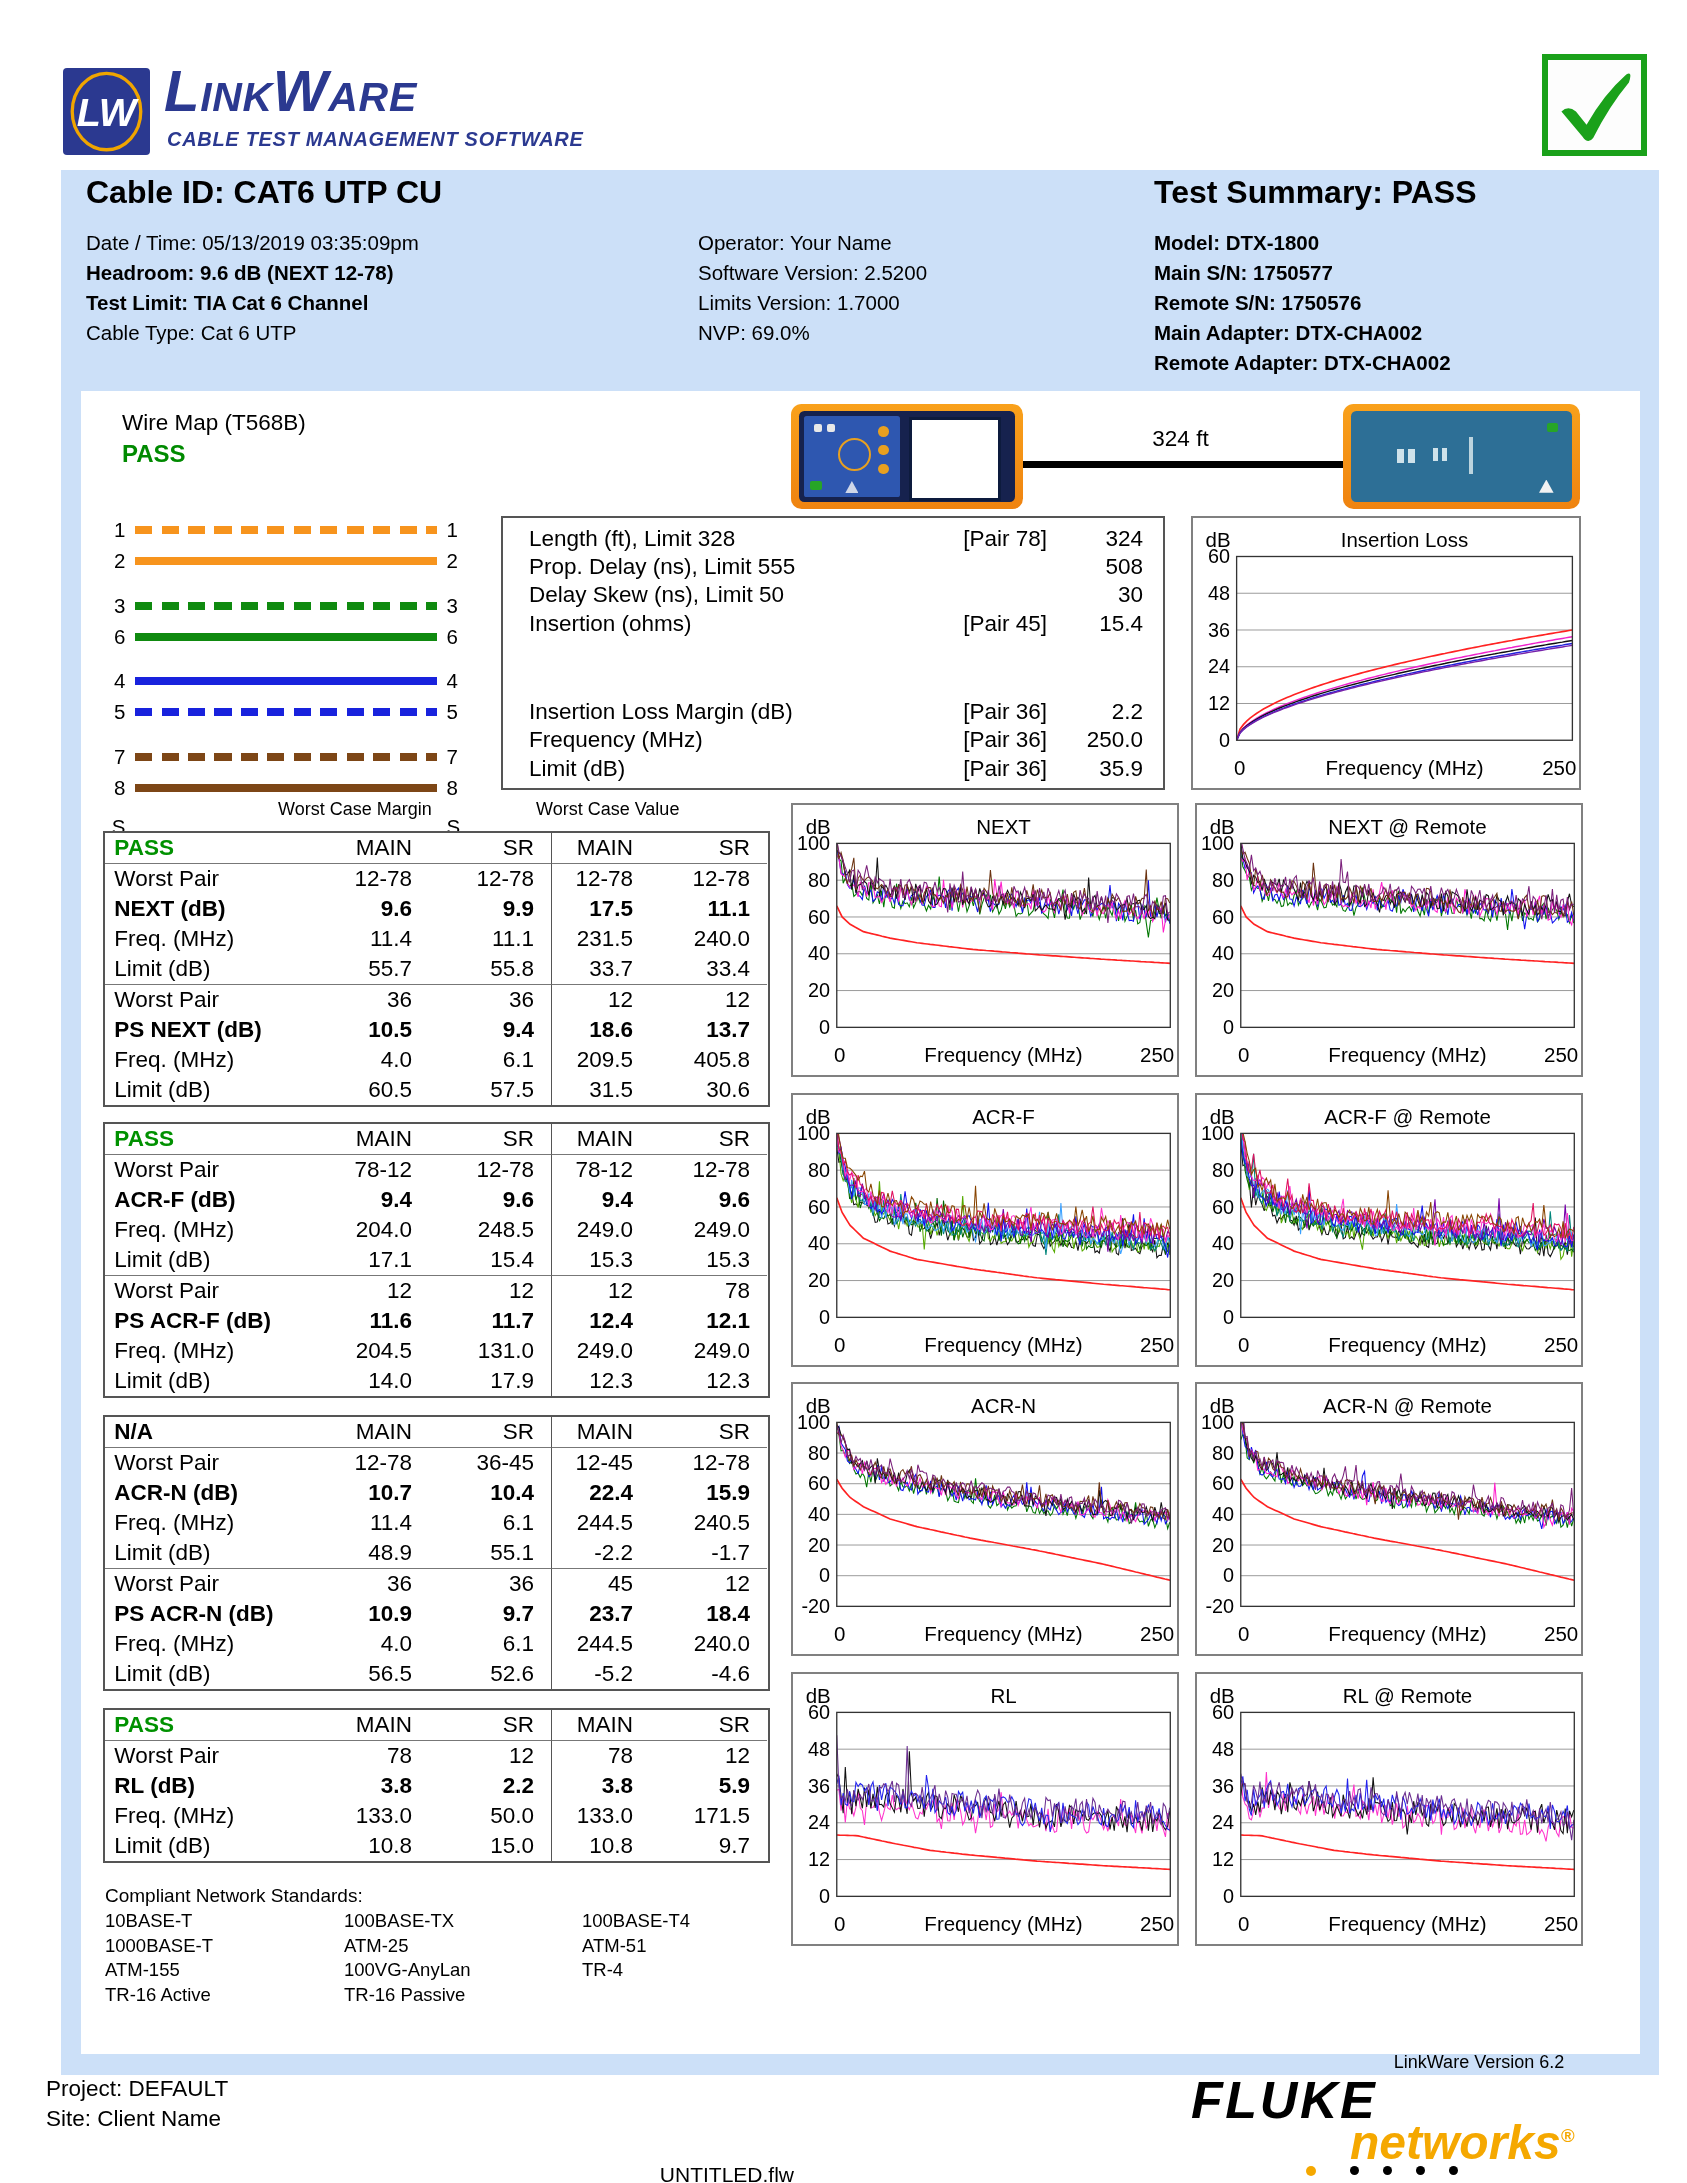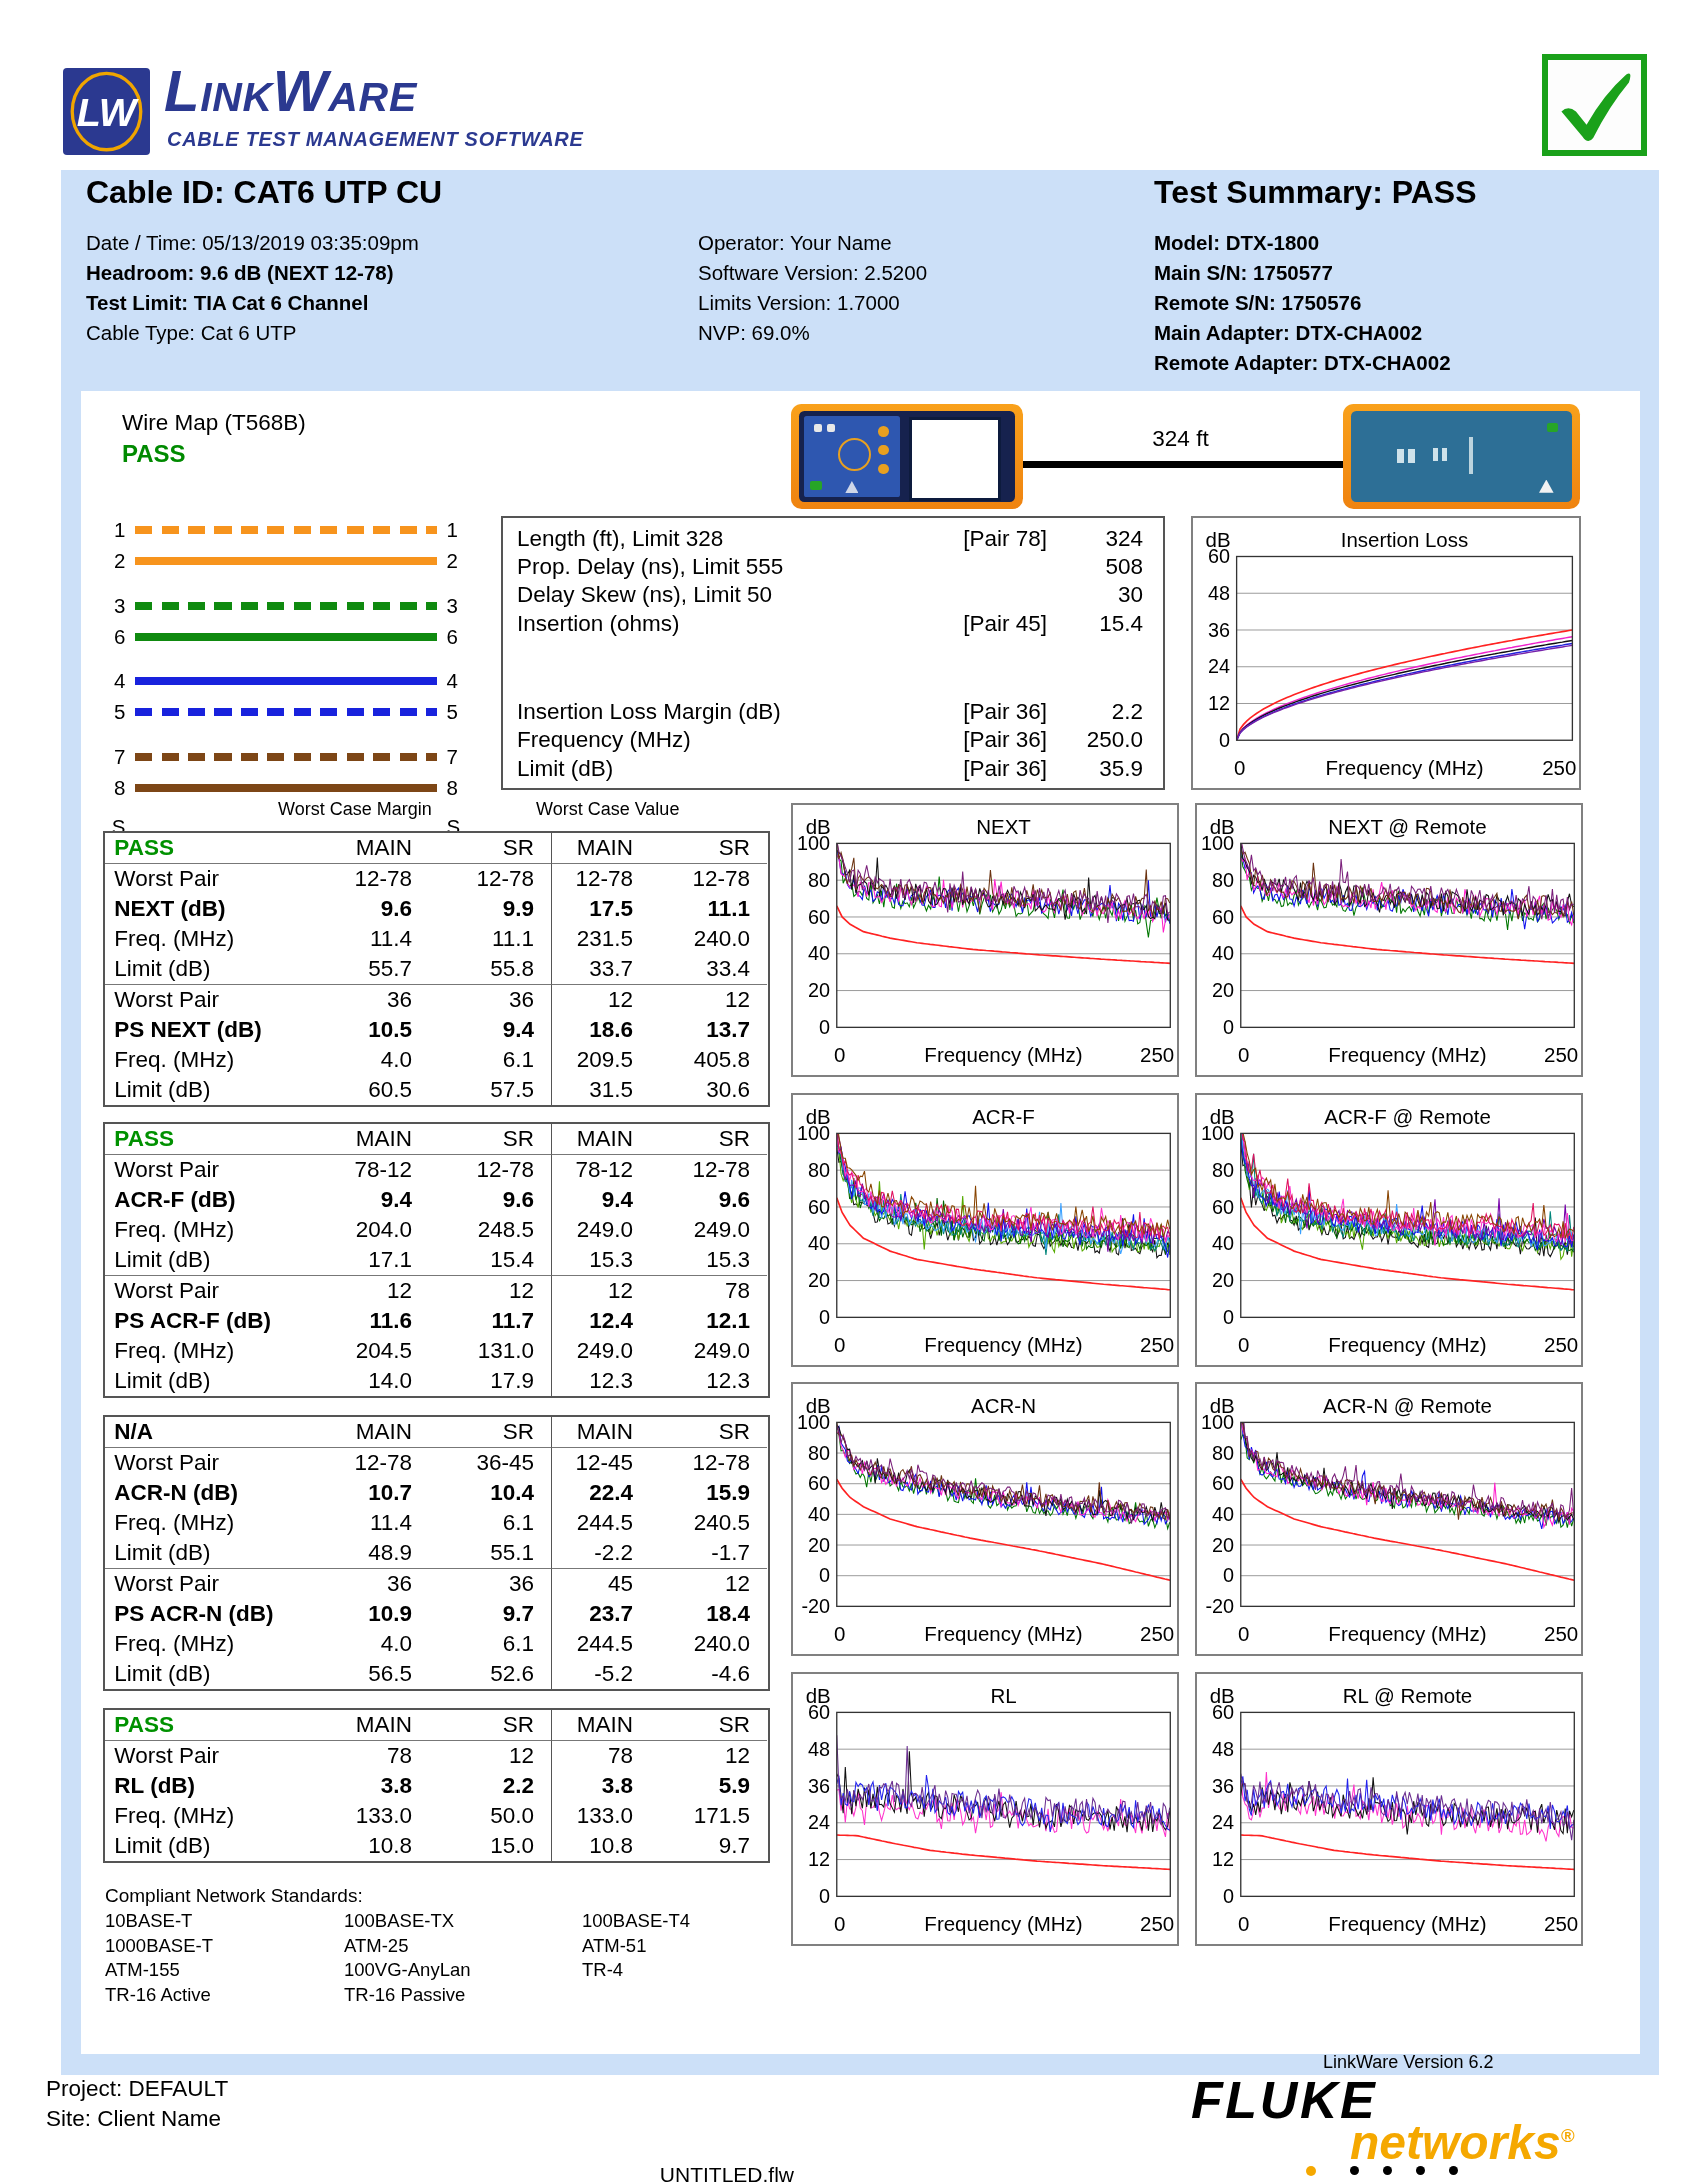--- a/index.html
+++ b/index.html
@@ -29,21 +29,21 @@
   .wm-row .pin-r{width:26.5px;text-align:left;}
   .wm-row .wline{flex:1;height:7.3px;margin:0 9.3px;}
   
   .tester{border-radius:10.6px;background:linear-gradient(#f9a11b,#ef8310);}
   .tester .face{position:absolute;left:8px;top:6.6px;right:8px;bottom:6.6px;border-radius:5.3px;}
   .cable{background:#000;}
   .cable-label{font-size:22.5px;text-align:center;}
   
   .lenbox{left:501px;top:482px;width:664px;height:274px;border:2px solid #555;box-sizing:border-box;background:#fff;}
   .lrow{display:flex;height:28.4px;line-height:28.4px;font-size:22.5px;white-space:nowrap;}
-  .lrow .ll{flex:1;padding-left:14px;text-align:left;}
+  .lrow .ll{flex:1;padding-left:26px;text-align:left;}
   .lrow .lp{width:116px;text-align:right;}
   .lrow .lv{width:96px;text-align:right;padding-right:20px;}
   
   .wc-hdr{top:765px;font-size:18px;text-align:left;}
   .sumtable{border:2px solid #555;box-sizing:border-box;background:#fff;display:grid;
             grid-template-columns:218px 106px 122px 99px 117px;}
   .sumtable .cell{height:30px;line-height:30px;font-size:22.5px;white-space:nowrap;overflow:visible;}
   .sumtable .c-label{padding-left:9.3px;text-align:left;}
   .sumtable .c-num{text-align:right;padding-right:17px;}
   .sumtable .dv{border-left:1.3px solid #555;}
@@ -51,21 +51,21 @@
   .sumtable .gt{border-top:1.3px solid #777;}
   .sumtable .bold{font-weight:bold;}
   .status-green{color:#009100;font-weight:bold;}
   .status-black{color:#000;font-weight:bold;}
   
   .std-title{font-size:19px;}
   .std-item{font-size:18.5px;}
   
   .chart{border:2px solid #808080;box-sizing:border-box;background:#fff;}
   
-  .ver{font-size:18px;text-align:left;}
+  .ver{font-size:18px;text-align:center;}
   .proj{font-size:22.5px;}
   .fluke{font-size:52px;font-weight:bold;font-style:italic;letter-spacing:2.6px;color:#000;}
   .networks{font-size:48px;font-weight:bold;font-style:italic;color:#f5a800;}
   .fn-dot{position:absolute;border-radius:50%;}
   .fname{font-size:21px;text-align:right;}
 </style>
 </head>
 <body>
 
 <div class="page">

